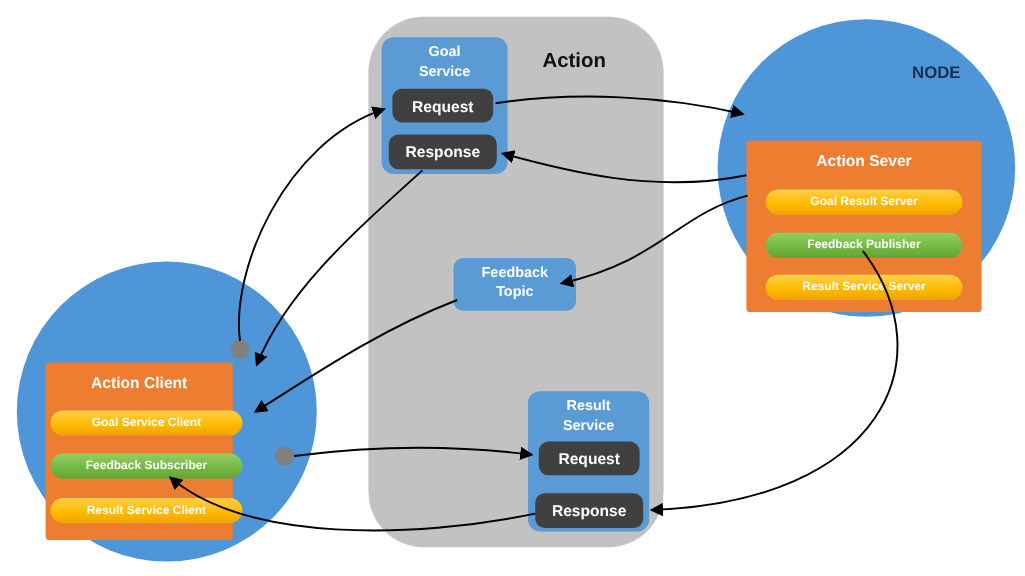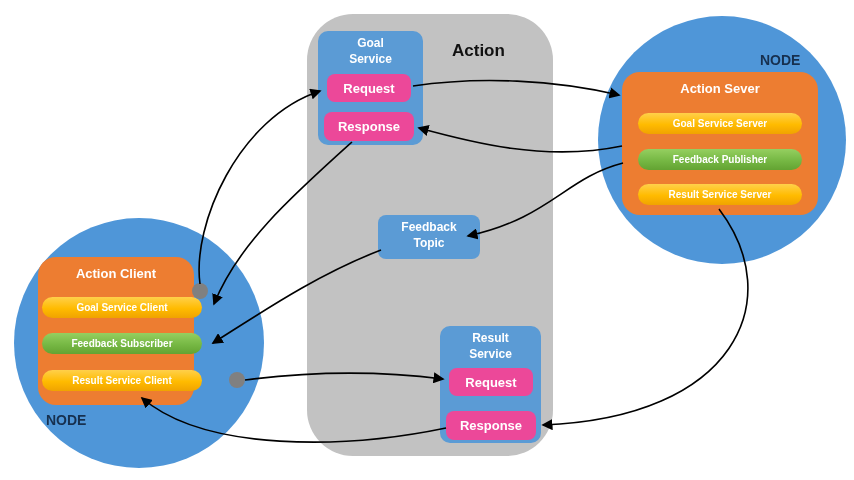--- a/index.html
+++ b/index.html
@@ -16,29 +16,29 @@
   .panel-title { position: absolute; left: 452px; top: 41px; font-size: 17px;
                  font-weight: bold; color: #111111; }
 
   .svcbox { position: absolute; background: #5b9bd5; border-radius: 10px; }
   .svcbox-goal     { left: 318px; top: 31px;  width: 105px; height: 114px; }
   .svcbox-feedback { left: 378px; top: 215px; width: 102px;  height: 44px; border-radius: 8px; }
   .svcbox-result   { left: 440px; top: 326px; width: 101px; height: 117px; }
   .svc-title { width: 62px; margin: 0 auto; padding-top: 5px; text-align: center;
                font-size: 12px; font-weight: bold; line-height: 1.3; color: #ffffff; }
 
-  .btn { position: absolute; background: #ec4899; border-radius: 8px; color: #ffffff;
+  .btn { position: absolute; background: #404040; border-radius: 8px; color: #ffffff;
          font-weight: bold; font-size: 13px; display: flex; align-items: center;
          justify-content: center; }
   .btn-goal-req  { left: 9px; top: 43px; width: 84px; height: 28px; }
   .btn-goal-res  { left: 6px; top: 81px; width: 90px; height: 29px; }
   .btn-res-req   { left: 9px; top: 42px; width: 84px; height: 28px; }
   .btn-res-res   { left: 6px; top: 85px; width: 90px; height: 29px; }
 
-  .orangebox { position: absolute; background: #ed7d31; border-radius: 18px; }
+  .orangebox { position: absolute; background: #ed7d31; border-radius: 3px; margin-top: 45px; }
   .server-box { left: 622px; top: 72px;  width: 196px; height: 143px; }
   .client-box { left: 38px;  top: 257px; width: 156px; height: 148px; }
   .orange-title { text-align: center; color: #ffffff; font-weight: bold;
                   font-size: 13px; margin-top: 9px; }
 
   .pill { position: absolute; height: 21px; border-radius: 11px; color: #ffffff;
           font-weight: bold; font-size: 10px; display: flex; align-items: center;
           justify-content: center; }
   .pill-yellow { background: linear-gradient(180deg, #ffd04a 0%, #ffbb00 55%, #f0a300 100%); }
   .pill-green  { background: linear-gradient(180deg, #95cf60 0%, #76b844 55%, #63a332 100%); }
@@ -81,21 +81,21 @@
 
   <div class="svcbox svcbox-result">
     <div class="svc-title">Result Service</div>
     <div class="btn btn-res-req">Request</div>
     <div class="btn btn-res-res">Response</div>
   </div>
 
   <div class="node-label node-label-right">NODE</div>
   <div class="orangebox server-box">
     <div class="orange-title">Action Sever</div>
-    <div class="pill pill-yellow pill-1">Goal Service Server</div>
+    <div class="pill pill-yellow pill-1">Goal Result Server</div>
     <div class="pill pill-green pill-2">Feedback Publisher</div>
     <div class="pill pill-yellow pill-3">Result Service Server</div>
   </div>
 
   <div class="node-label node-label-left">NODE</div>
   <div class="orangebox client-box">
     <div class="orange-title">Action Client</div>
     <div class="pill pill-yellow pill-1">Goal Service Client</div>
     <div class="pill pill-yellow pill-3">Result Service Client</div>
     <div class="pill pill-green pill-2">Feedback Subscriber</div>

